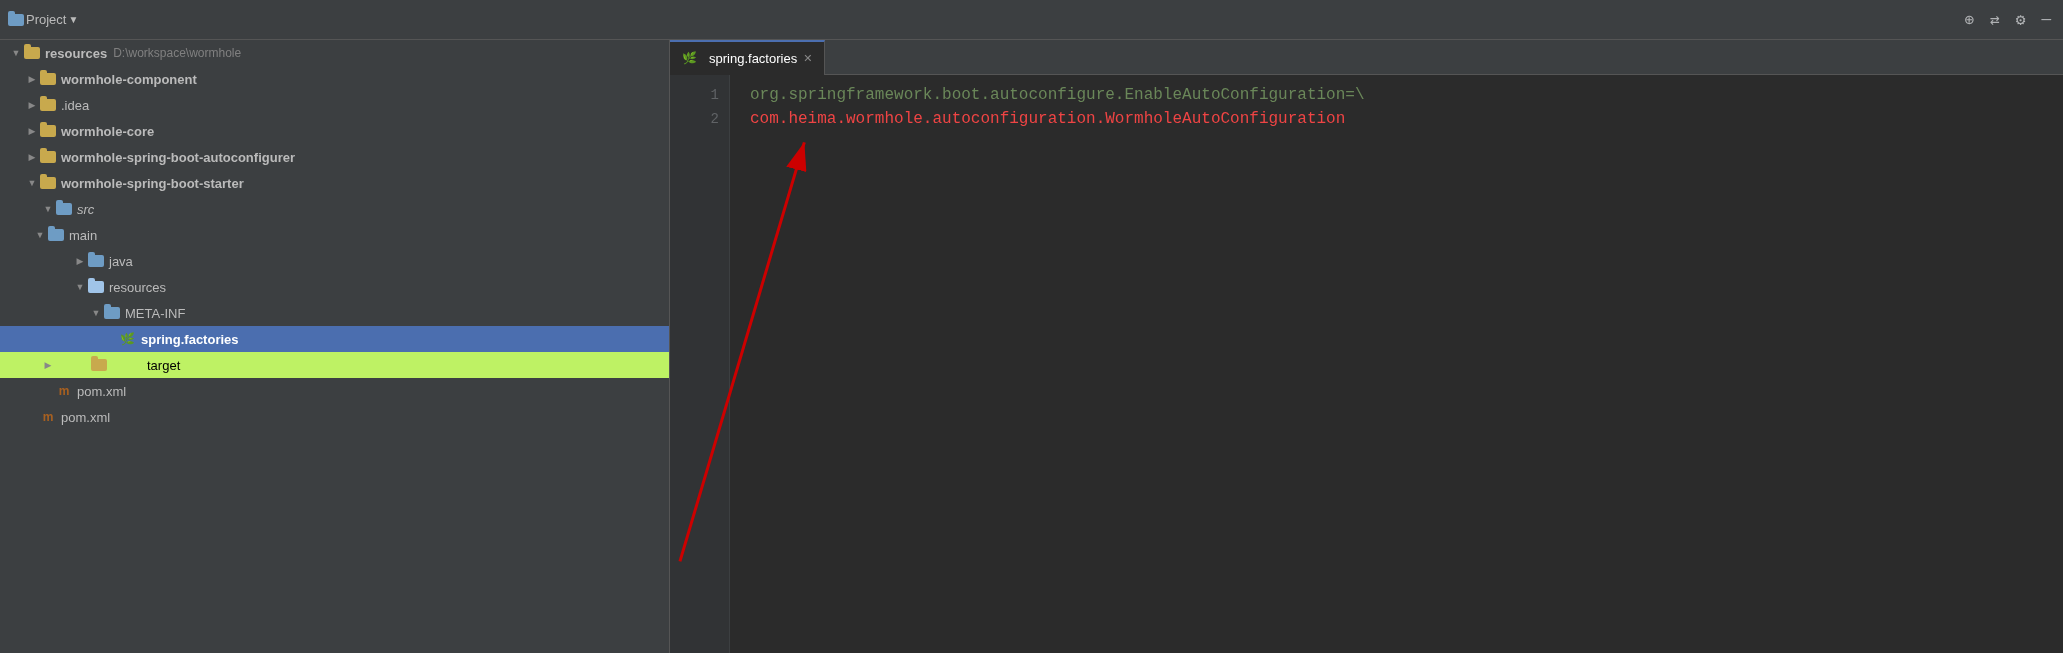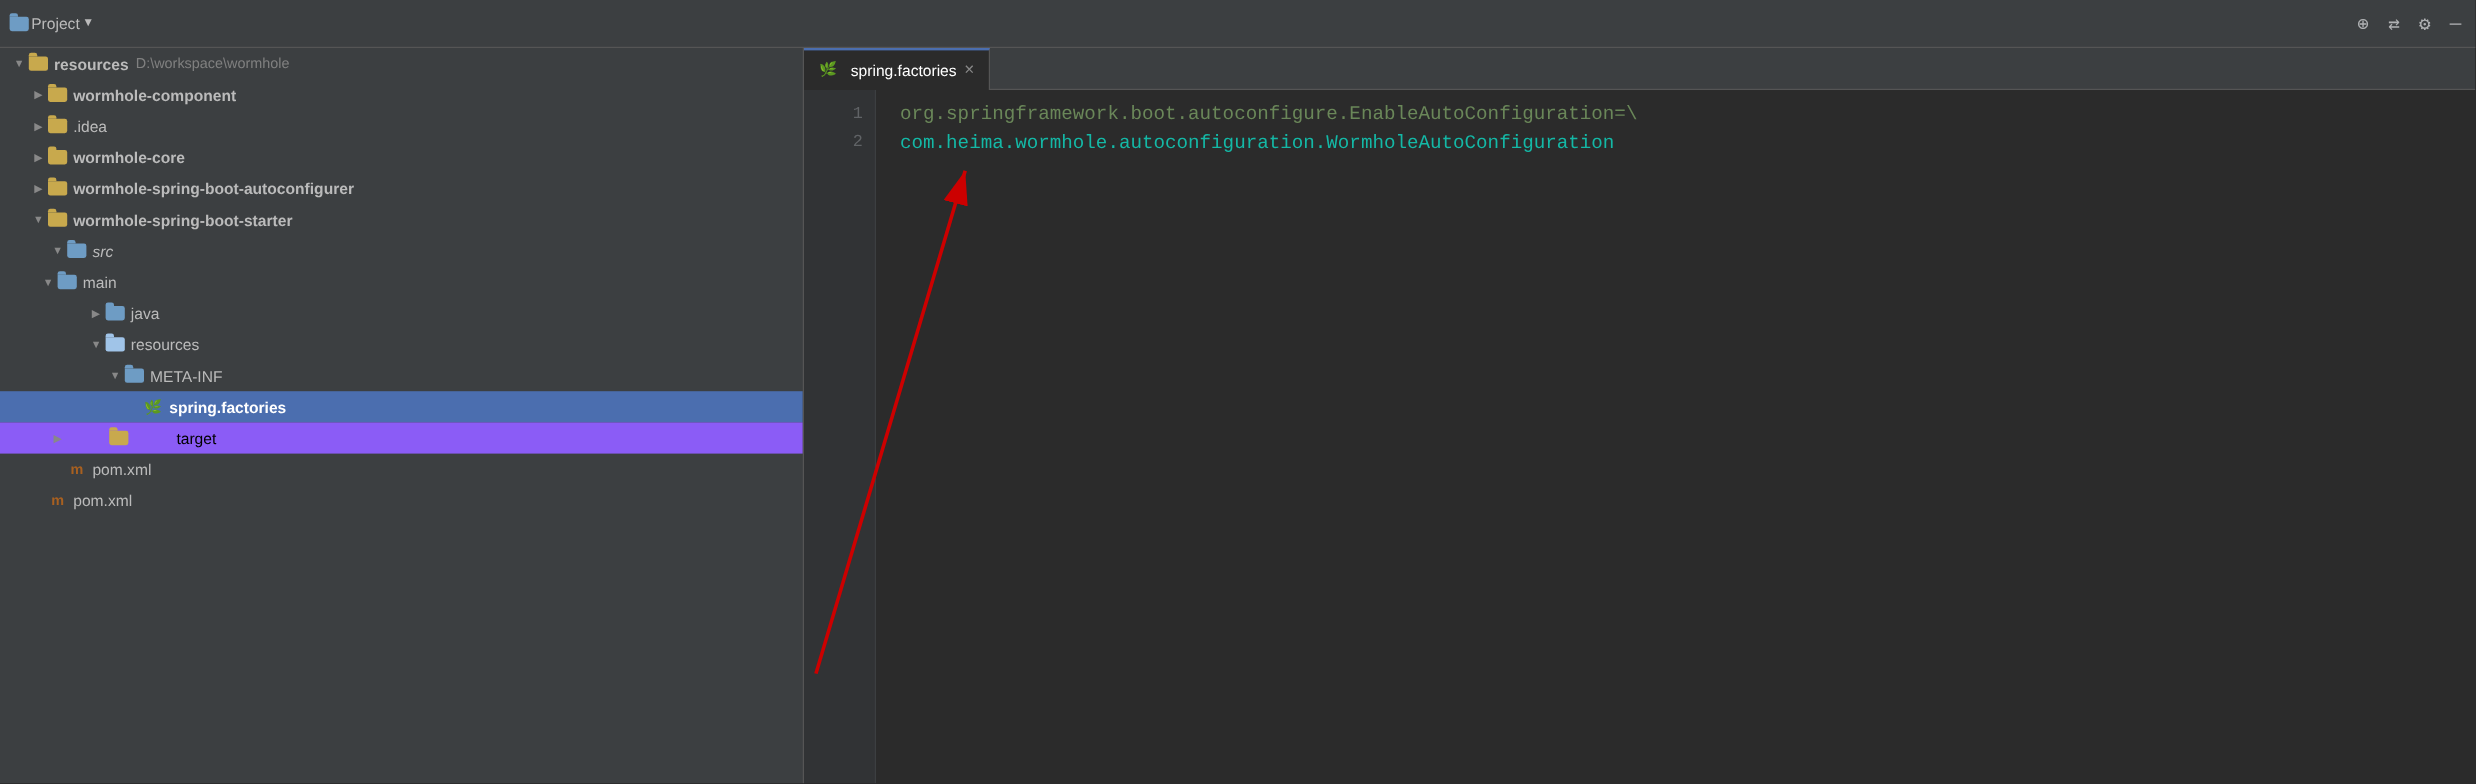--- a/index.html
+++ b/index.html
@@ -88,21 +88,21 @@
       font-size: 13px;
       font-family: 'Segoe UI', Arial, sans-serif;
       white-space: nowrap;
       user-select: none;
     }
     .tree-item.selected {
       background: #4b6eaf;
       color: #ffffff;
     }
     .tree-item.highlighted {
-      background: #8b5cf6;
+      background: #bef264;
       color: #000000;
       gap: 35px;
     }
 
     .tree-arrow {
       width: 16px;
       height: 16px;
       display: inline-flex;
       align-items: center;
       justify-content: center;
@@ -269,21 +269,21 @@
     .code-line {
       height: 24px;
       display: flex;
       align-items: center;
       font-size: 16px;
       font-family: 'Consolas', 'Courier New', monospace;
       white-space: nowrap;
     }
 
     .code-green { color: #6a8759; }
-    .code-blue-dark { color: #14b8a6; }
+    .code-blue-dark { color: #ef4444; }
 
     
     .arrow-overlay {
       position: absolute;
       top: 0;
       left: 0;
       width: 100%;
       height: 100%;
       pointer-events: none;
     }

